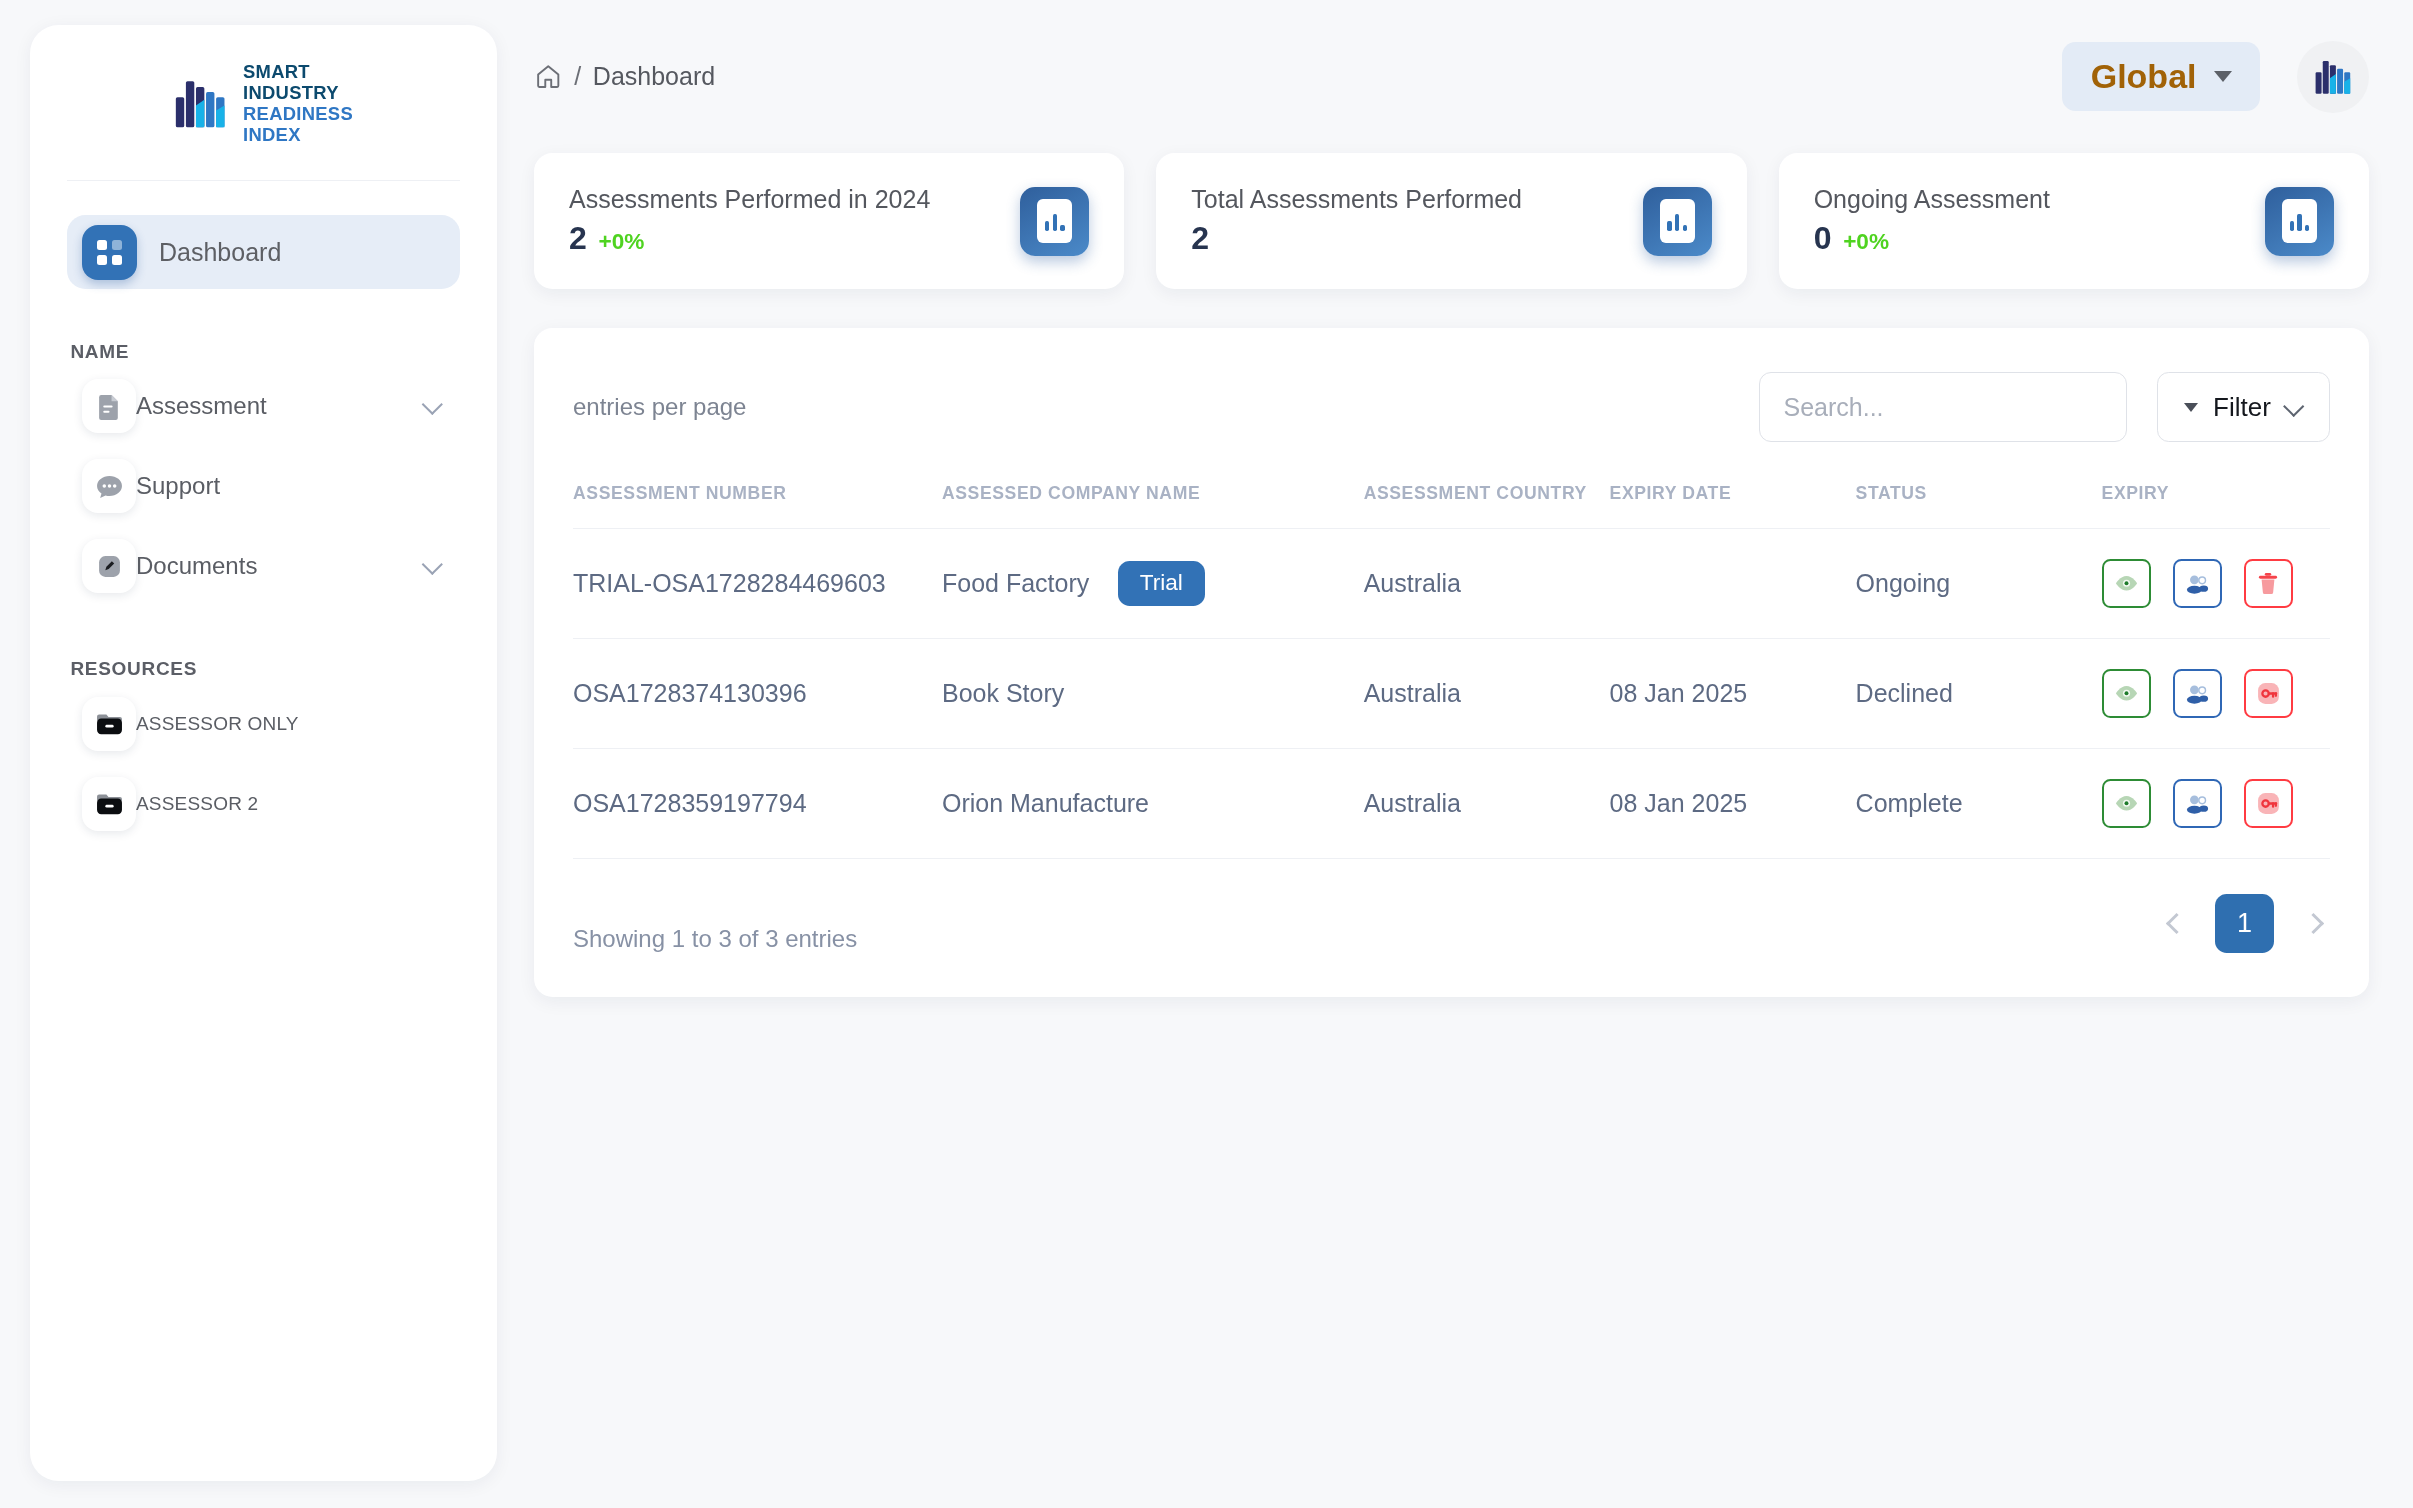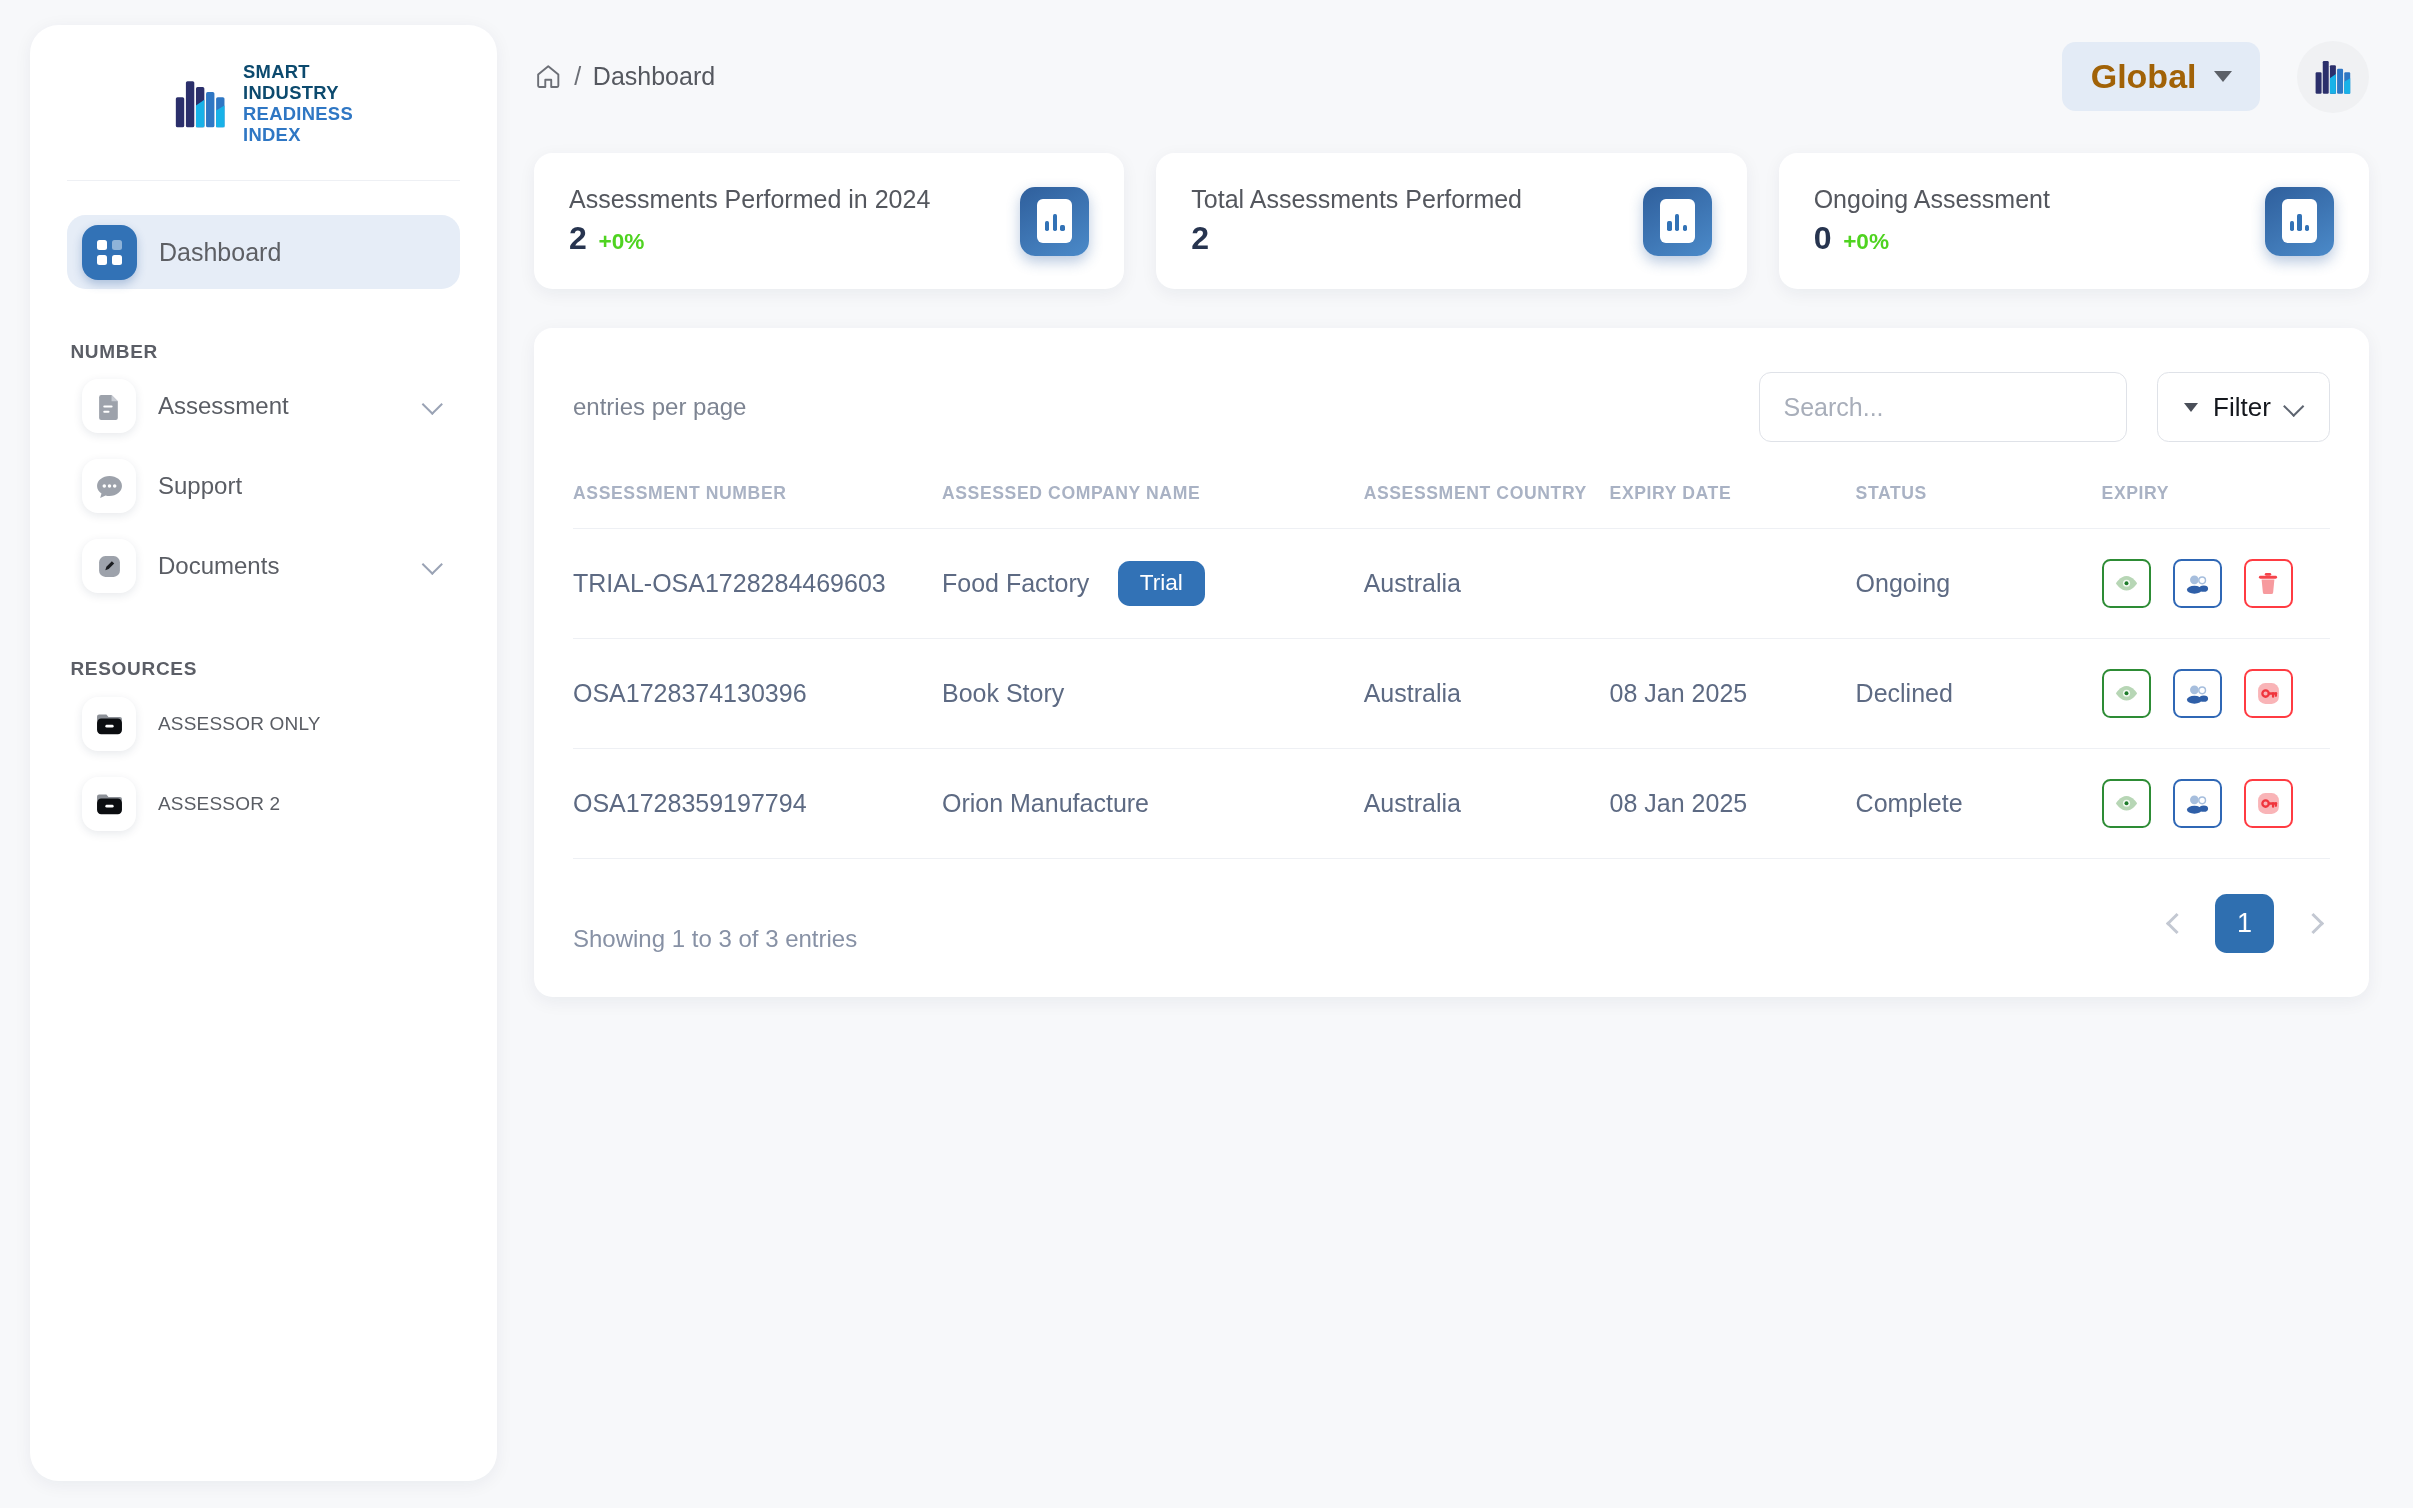--- a/index.html
+++ b/index.html
@@ -59,21 +59,21 @@
   .grid-ico i:nth-child(3){ left:0; bottom:0; }
   .grid-ico i:nth-child(4){ right:0; bottom:0; }
   .nav-active .label { font-size: 25px; color: #5d5f64; }
 
   .section-title {
     font-size: 19px; font-weight: 700; letter-spacing: 0.7px;
     color: #5b5e66; margin-top: 52px; margin-bottom: 3.4px;
     padding-left: 3.4px;
   }
   .nav-item {
-    height: 80px; display: flex; align-items: center; gap: 22px;
+    height: 80px; display: flex; align-items: center; 
     padding: 0 15px; position: relative;
   }
   .nav-item .tile {
     width: 54px; height: 54px; border-radius: 16px;
     background: #ffffff;
     box-shadow: 0 2.5px 10px rgba(20,35,70,0.10);
     display: flex; align-items: center; justify-content: center;
   }
   .nav-item .label { font-size: 24px; color: #5a5d64; }
   .nav-item .label.caps { font-size: 19px; letter-spacing: 0.2px; }
@@ -264,21 +264,21 @@
         <span class="grid-ico">
             <i></i>
             <i></i>
             <i></i>
             <i></i>
           </span>
       </span>
       <span class="label">Dashboard</span>
     </div>
 
-    <div class="section-title">NUMBER</div>
+    <div class="section-title">NAME</div>
 
     <div class="nav-item">
       <span class="tile">
         <svg width="25" height="27" viewBox="0 0 24 26">
           <path d="M4 2h10l6 6v16a2 2 0 0 1-2 2H4a2 2 0 0 1-2-2V4a2 2 0 0 1 2-2z" fill="#9da2ab"></path>
           <path d="M14 2l6 6h-6z" fill="#c8ccd3"></path>
           <rect x="6" y="12" width="9" height="2" rx="1" fill="#fff"></rect>
           <rect x="6" y="17" width="6" height="2" rx="1" fill="#fff"></rect>
         </svg>
       </span>

